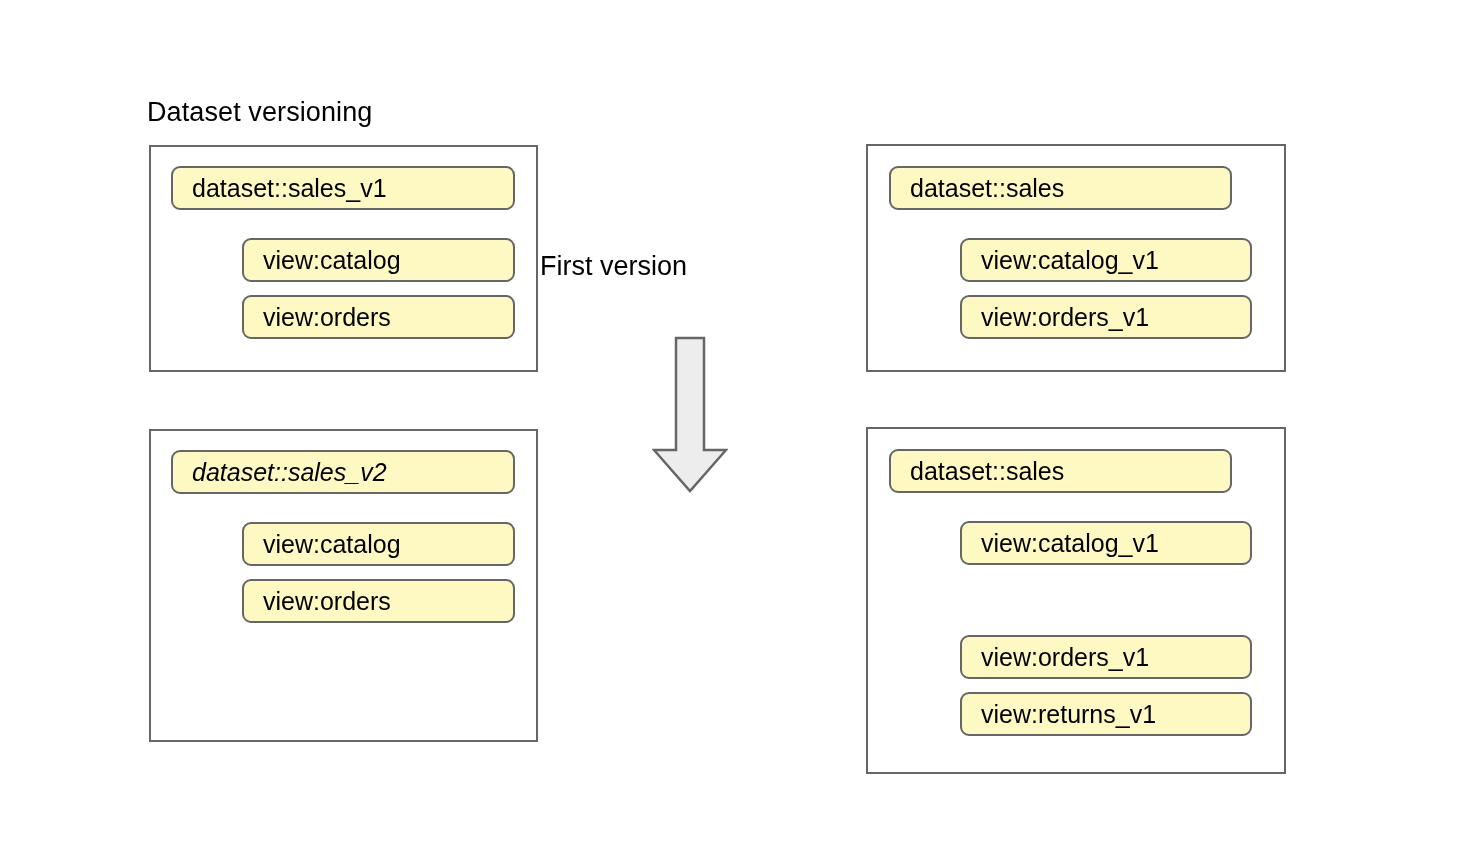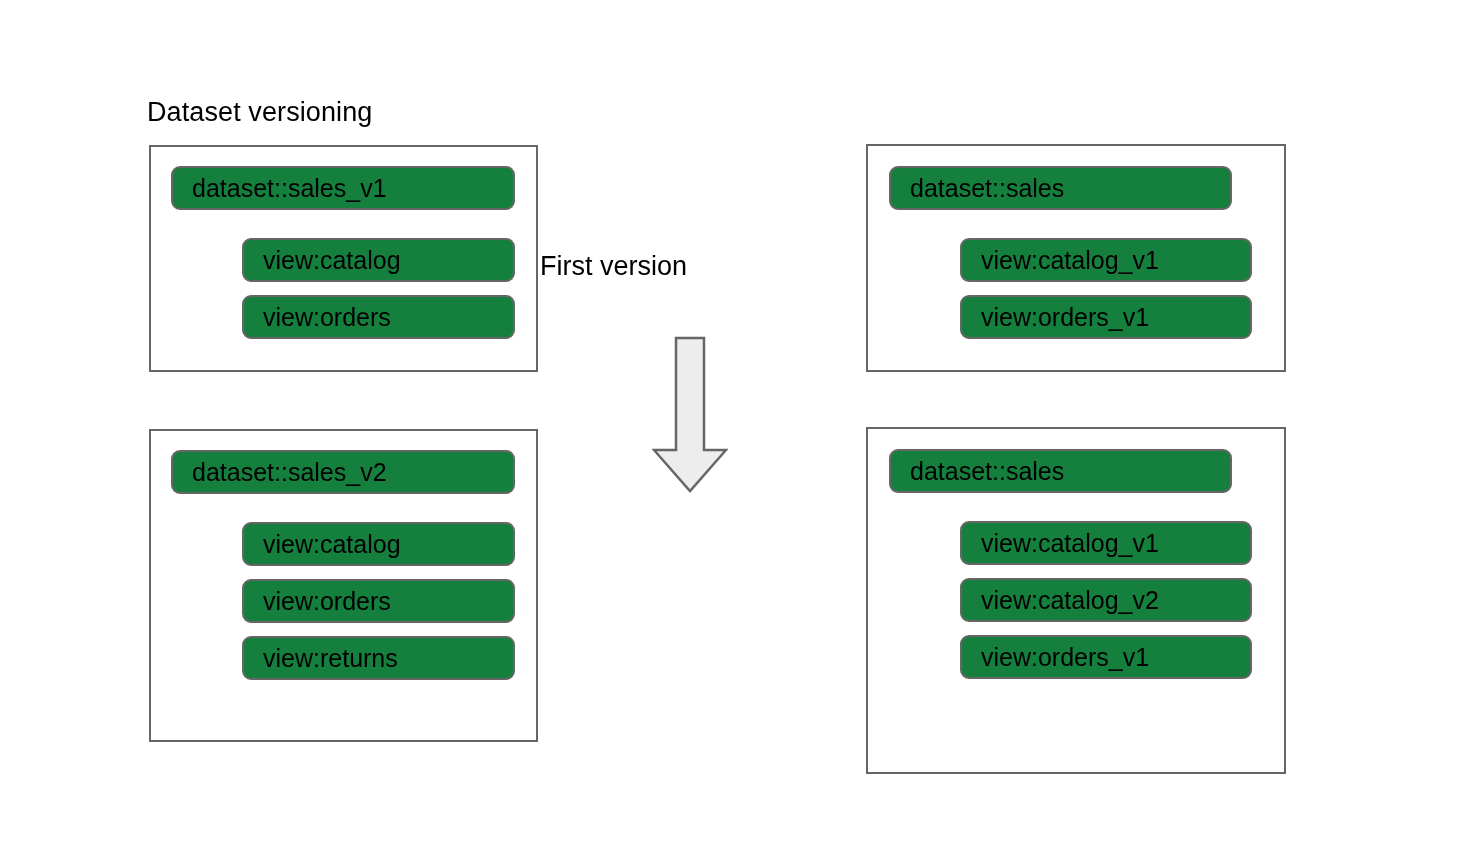--- a/index.html
+++ b/index.html
@@ -42,41 +42,41 @@
   }
   #box-left-v1  { left: 149px; top: 145px; width: 389px; height: 227px; }
   #box-left-v2  { left: 149px; top: 429px; width: 389px; height: 313px; }
   #box-right-v1 { left: 866px; top: 144px; width: 420px; height: 228px; }
   #box-right-v2 { left: 866px; top: 427px; width: 420px; height: 347px; }
 
   
   .pill {
     position: absolute;
     box-sizing: border-box;
-    background: #15803d;
+    background: #fef9c3;
     border: 2px solid #666666;
     border-radius: 9px;
     height: 44px;
     line-height: 40px;
     font-size: 25px;
     color: #000000;
     padding-left: 19px;
     white-space: nowrap;
     overflow: hidden;
   }
   .pill.dataset-pill { }
   .pill.view-pill { }
 
   
   #box-left-v1 .dataset-pill { left: 20px;  top: 19px;  width: 344px; }
   #box-left-v1 .view-pill    { left: 91px;  width: 273px; }
   #box-left-v1 .view-pill.i0 { top: 91px; }
   #box-left-v1 .view-pill.i1 { top: 148px; }
 
-  #box-left-v2 .dataset-pill { left: 20px;  top: 19px;  width: 344px; }
+  #box-left-v2 .dataset-pill { left: 20px;  top: 19px;  width: 344px; font-style: italic; }
   #box-left-v2 .view-pill    { left: 91px;  width: 273px; }
   #box-left-v2 .view-pill.i0 { top: 91px; }
   #box-left-v2 .view-pill.i1 { top: 148px; }
   #box-left-v2 .view-pill.i2 { top: 205px; }
 
   
   #box-right-v1 .dataset-pill { left: 21px; top: 20px; width: 343px; }
   #box-right-v1 .view-pill    { left: 92px; width: 292px; }
   #box-right-v1 .view-pill.i0 { top: 92px; }
   #box-right-v1 .view-pill.i1 { top: 149px; }
@@ -118,37 +118,36 @@
   <div id="box-left-v1" class="group-box">
     <div class="pill dataset-pill">dataset::sales_v1</div>
     <div class="pill view-pill i0">view:catalog</div>
     <div class="pill view-pill i1">view:orders</div>
   </div>
 
   <div id="box-left-v2" class="group-box">
     <div class="pill dataset-pill">dataset::sales_v2</div>
     <div class="pill view-pill i0">view:catalog</div>
     <div class="pill view-pill i1">view:orders</div>
-    <div class="pill view-pill i2">view:returns</div>
   </div>
 
   <div id="label-first" class="center-label">First version</div>
 
   <svg id="arrow-down" viewBox="0 0 76 158" preserveAspectRatio="none">
     <polygon points="24,2 52,2 52,114 74,114 38,155 2,114 24,114" fill="#ededed" stroke="#666666" stroke-width="2.5" stroke-linejoin="miter"></polygon>
   </svg>
 
 
 
   <div id="box-right-v1" class="group-box">
     <div class="pill dataset-pill">dataset::sales</div>
     <div class="pill view-pill i0">view:catalog_v1</div>
     <div class="pill view-pill i1">view:orders_v1</div>
   </div>
 
   <div id="box-right-v2" class="group-box">
     <div class="pill dataset-pill">dataset::sales</div>
     <div class="pill view-pill i0">view:catalog_v1</div>
-    <div class="pill view-pill i1">view:catalog_v2</div>
     <div class="pill view-pill i2">view:orders_v1</div>
+    <div class="pill view-pill i3">view:returns_v1</div>
   </div>
 
 </div>
 
 </body></html>

